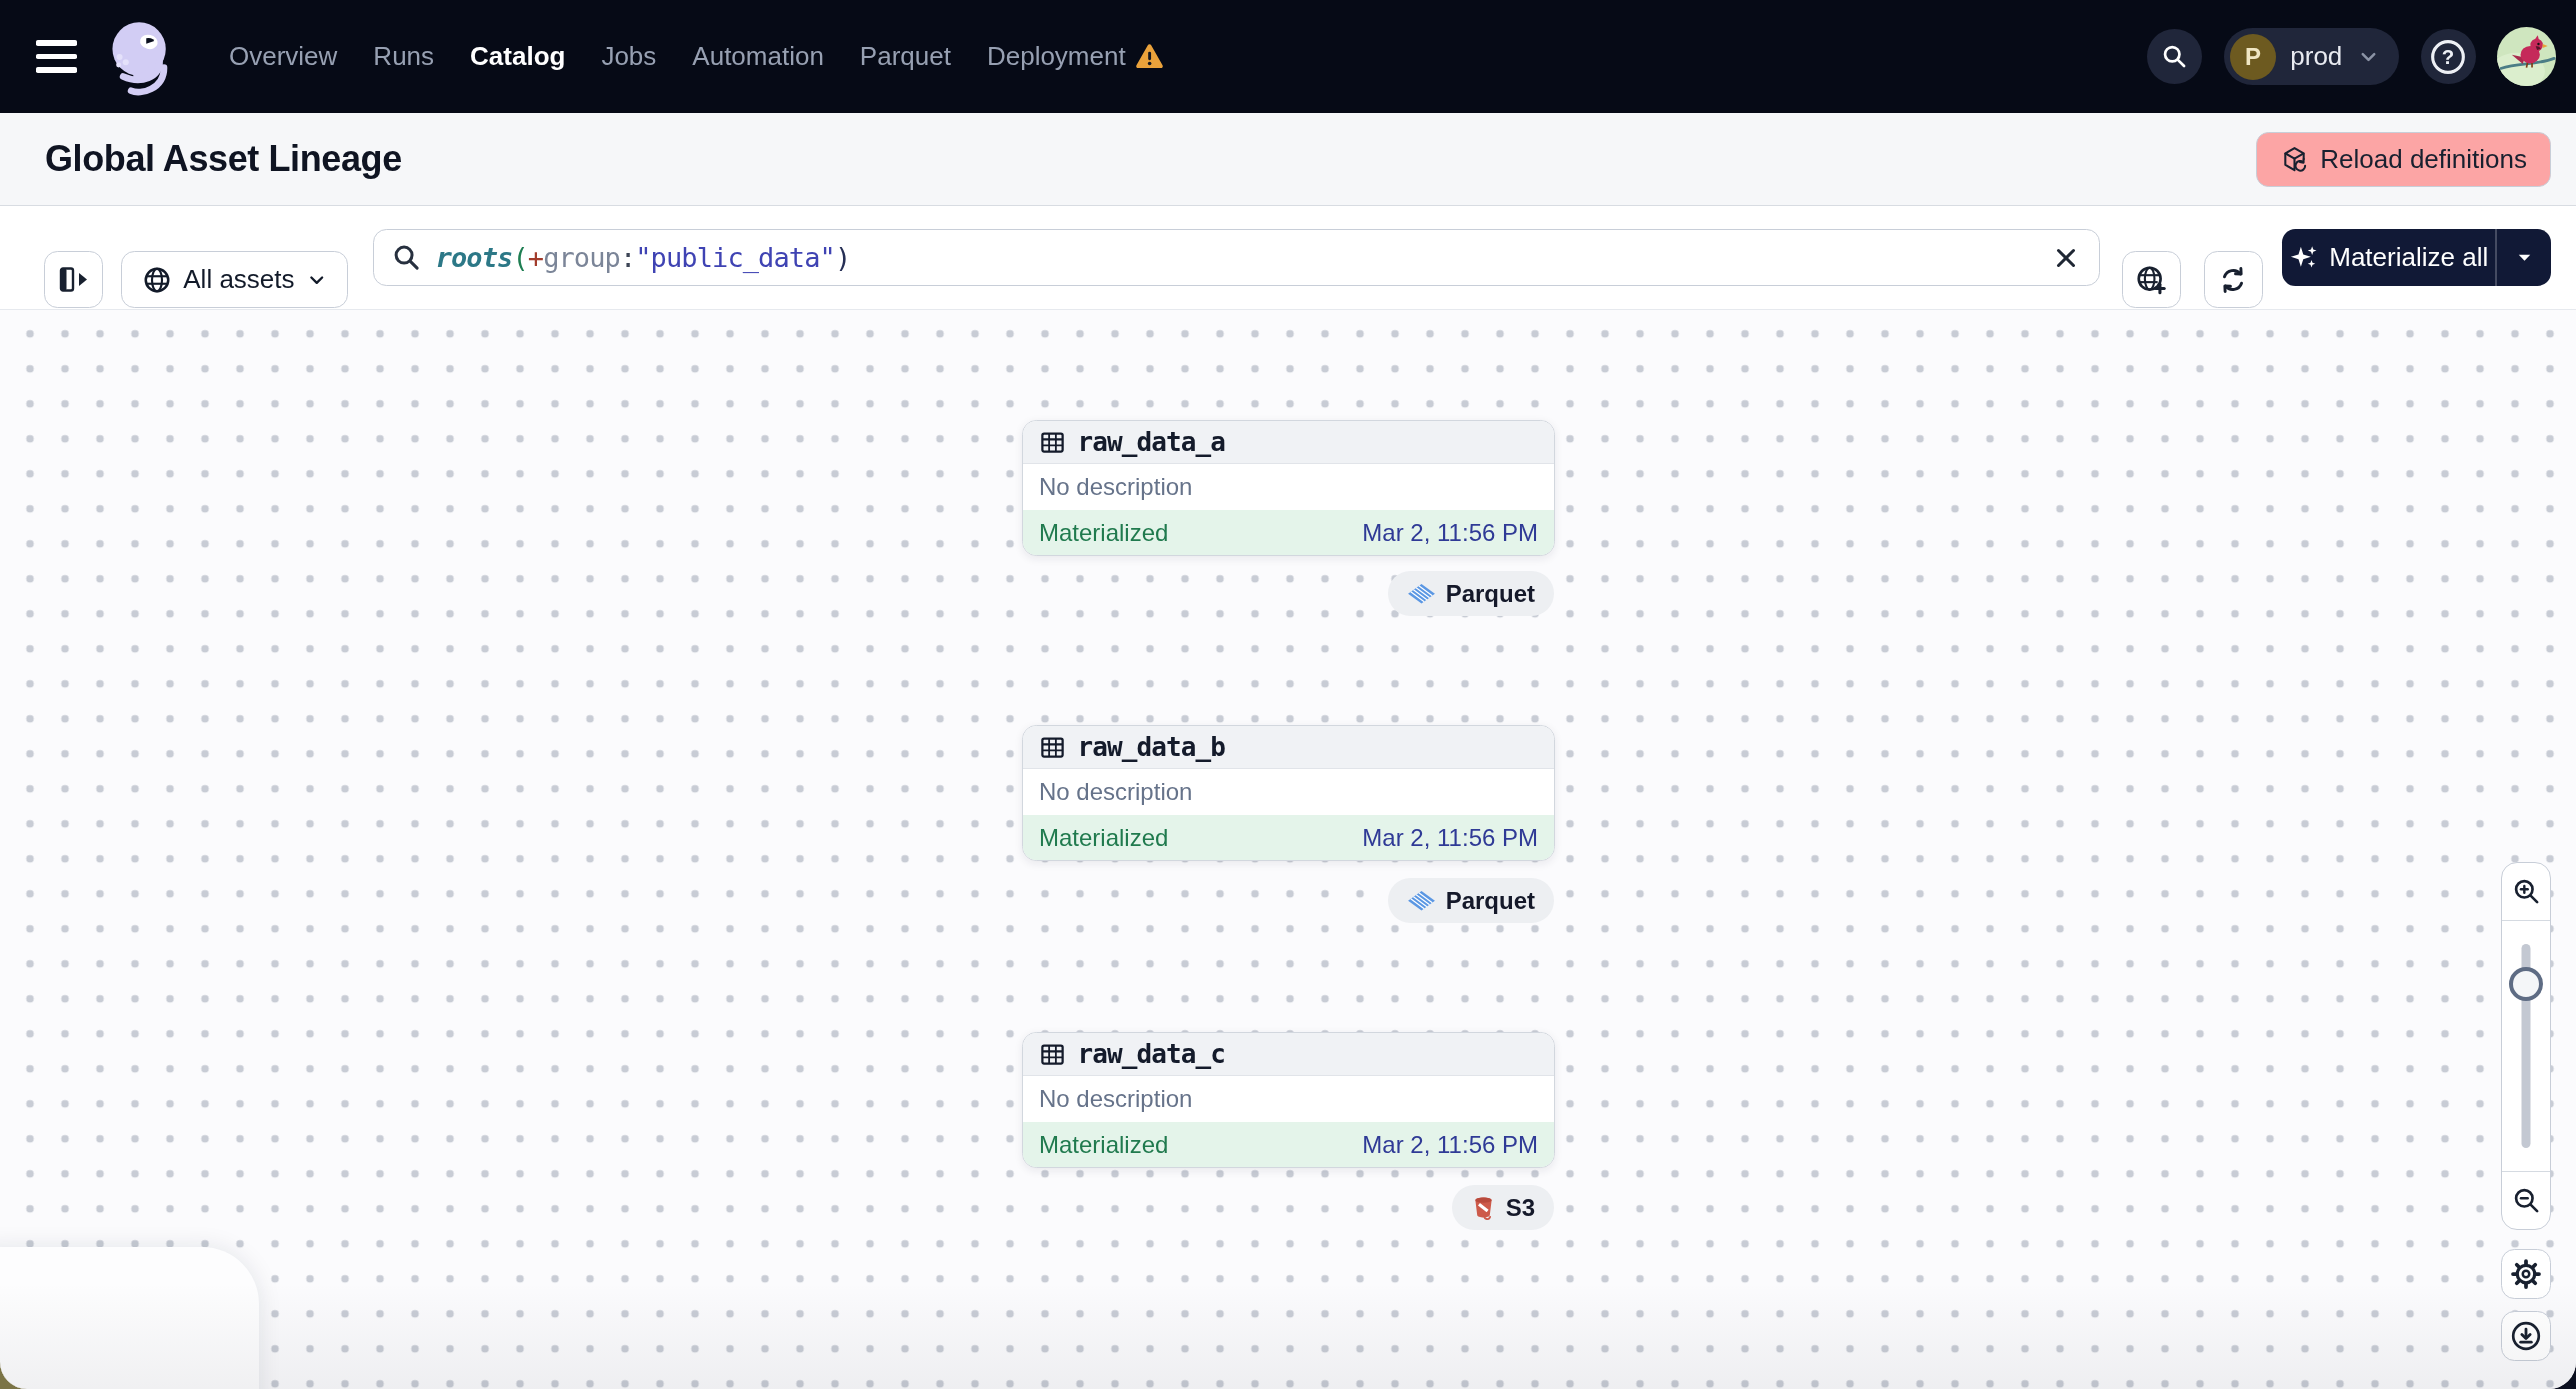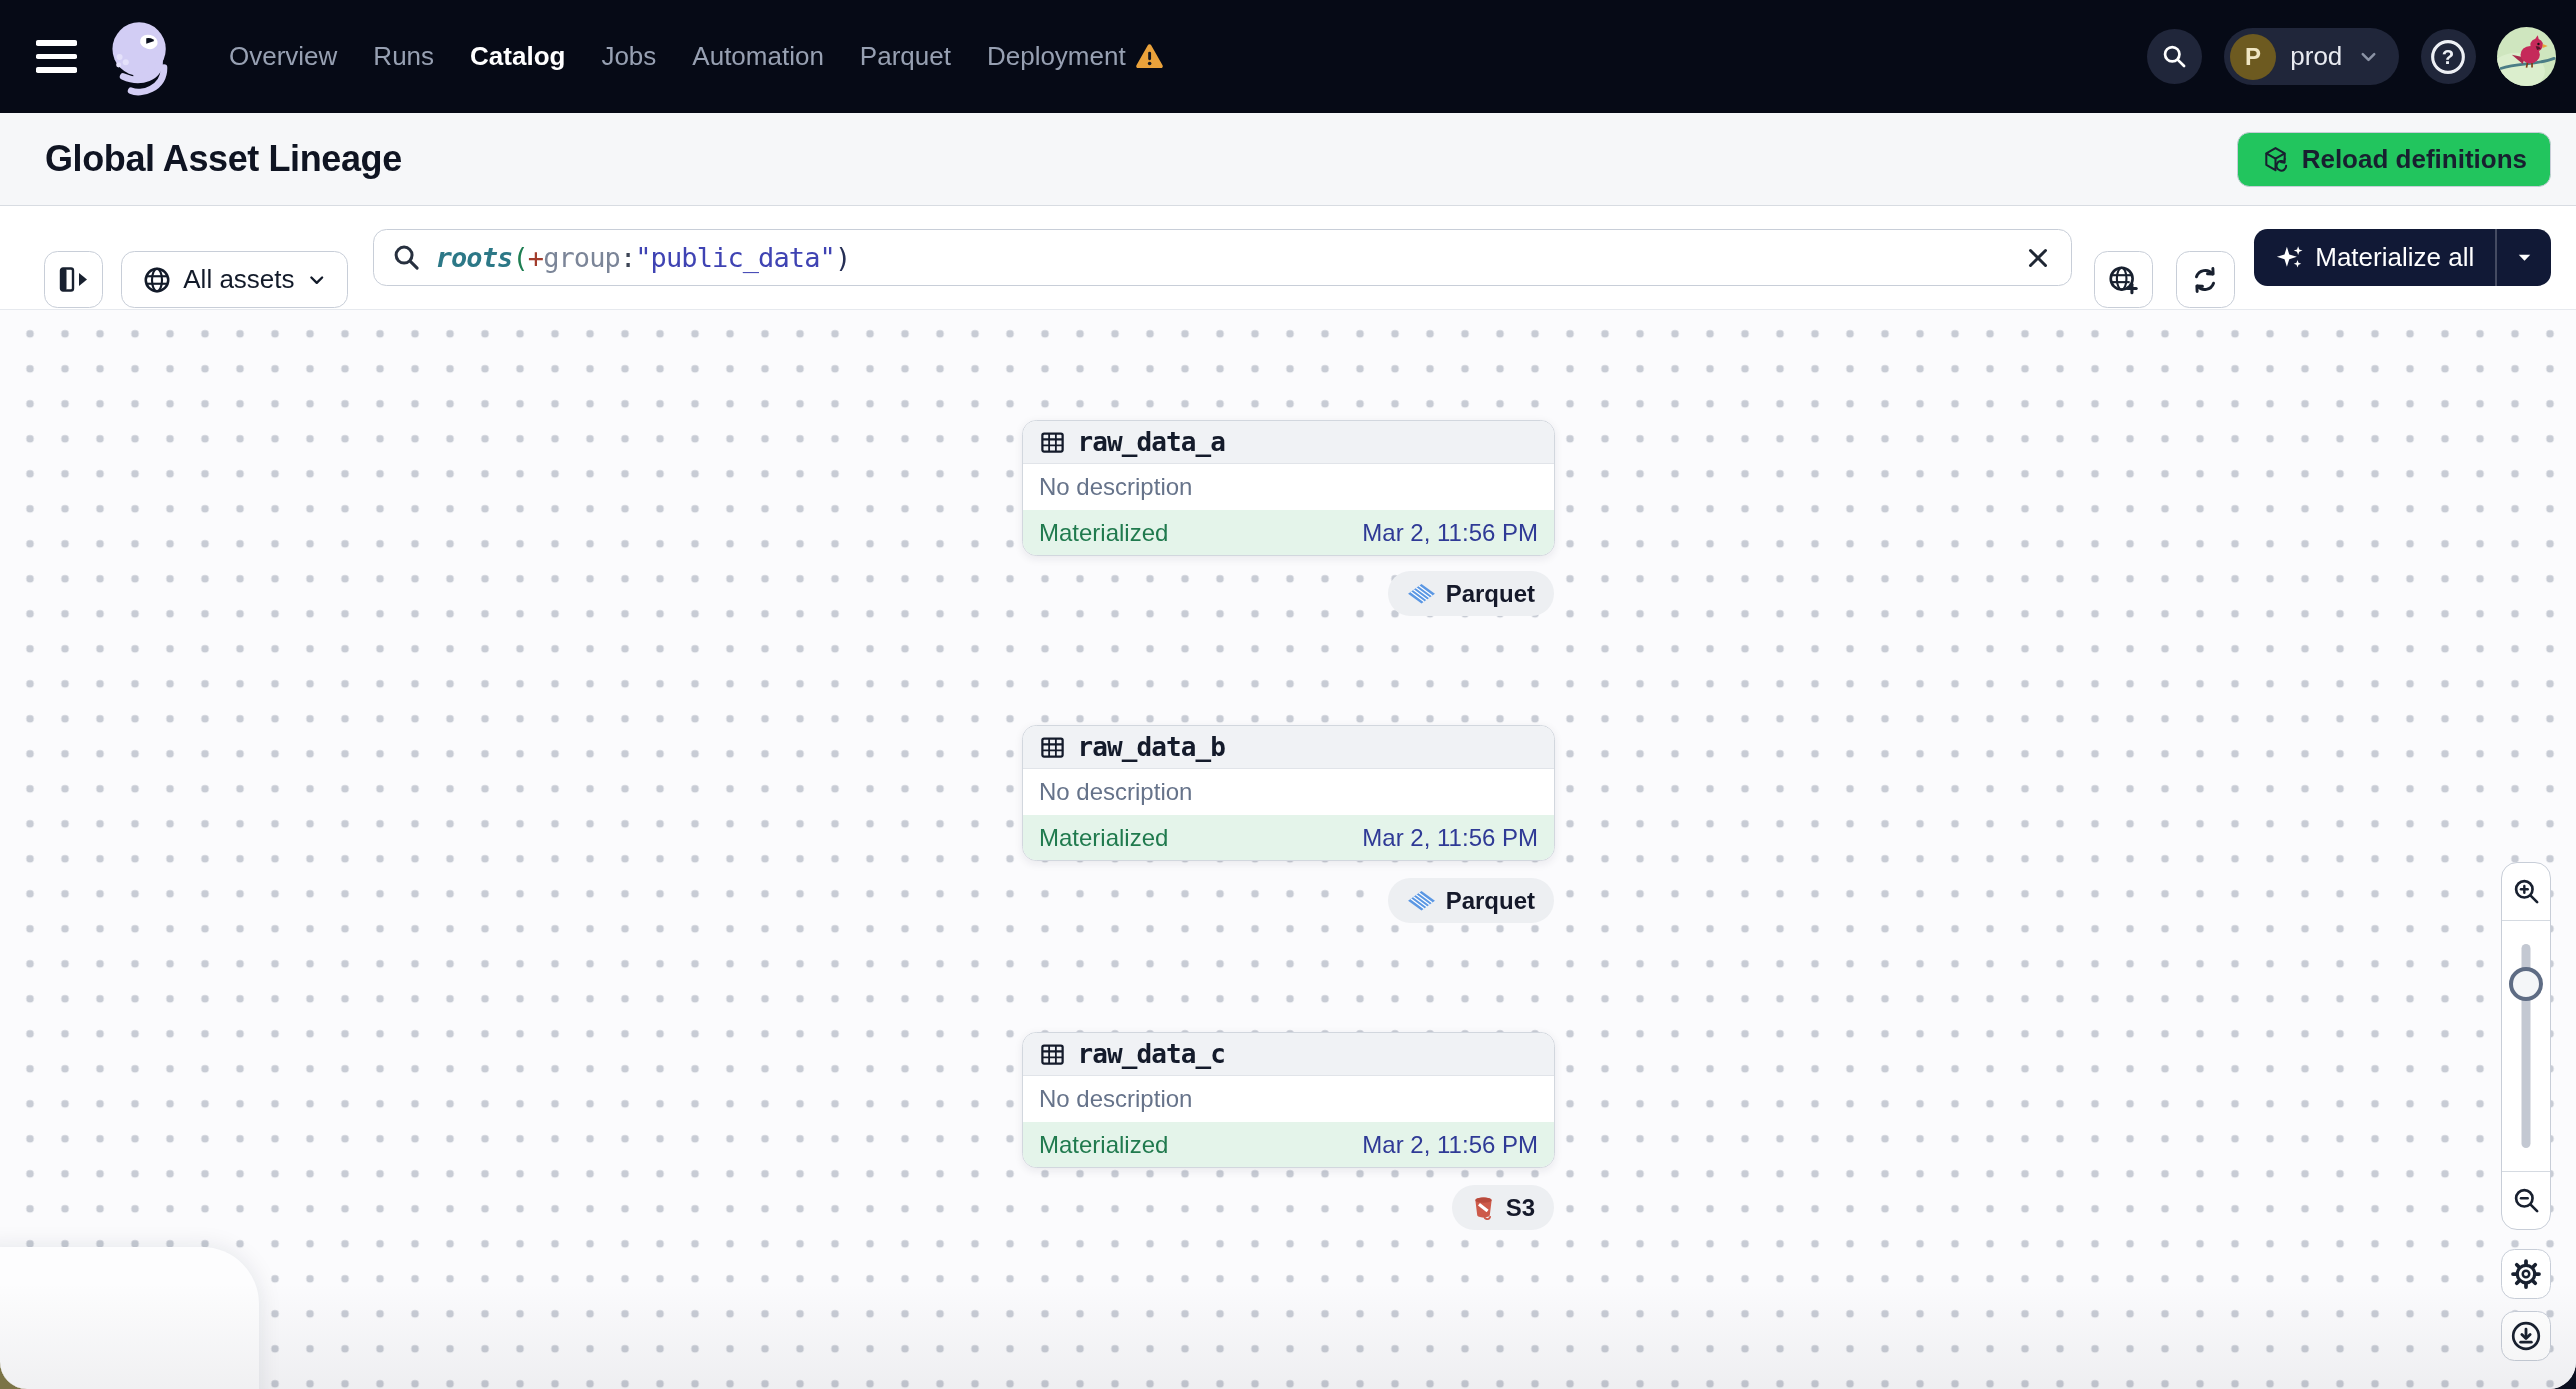--- a/index.html
+++ b/index.html
@@ -51,22 +51,22 @@
 
   
   .page-header {
     height:93px; background:#f6f7f9; border-bottom:1.8px solid #d8dce2;
     display:flex; align-items:center; justify-content:space-between;
     padding: 0 25px 0 45px;
   }
   .page-title { font-size:36px; font-weight:600; color:#0f1422; letter-spacing:-0.4px; }
   .reload-btn {
     height:55px; display:flex; align-items:center; gap:11.6px; padding:0 23px;
-    background:#22c55e; border:1.8px solid #c8ced8; border-radius:12.5px;
-    font-size:26px; color:#18202f; cursor:pointer;font-weight:bold;
+    background:#fca5a5; border:1.8px solid #c8ced8; border-radius:12.5px;
+    font-size:26px; color:#18202f; cursor:pointer;
   }
 
   
   .toolbar {
     height:104px; background:#ffffff; display:flex; align-items:center;
     padding: 0 25px 0 44px; border-bottom:1.8px solid #e6e9ee;
   }
   .tool-btn {
     height:57px; min-width:59px; background:#fff; border:1.8px solid #c8ced8; border-radius:13.4px;
     display:flex; align-items:center; justify-content:center; cursor:pointer; flex:0 0 auto;margin-top:44px;
@@ -83,21 +83,21 @@
   .tk-attr { color:#7b8598; }
   .tk-colon { color:#3d4657; }
   .tk-string { color:#3f43b3; }
   .tk-paren-close { color:#262f55; }
   .clear-x { margin-left:auto; cursor:pointer; display:flex; }
   .icon-sq { width:57px; height:57px; margin-left:21.5px; }
   .mz-btn {
     margin-left:19.7px; height:57px; border-radius:13.4px; background:#111936; display:flex; align-items:stretch;
     overflow:hidden; flex:0 0 auto; cursor:pointer;
   }
-  .mz-main { display:flex; align-items:center; gap:10px; padding:0 21px; color:#fff; font-size:26px; }
+  .mz-main { display:flex; align-items:center; gap:10px; padding:0 7px; color:#fff; font-size:26px; }
   .mz-div { width:1.8px; background:rgba(255,255,255,0.22); }
   .mz-caret { width:54px; display:flex; align-items:center; justify-content:center; }
 
   
   .graph {
     position:relative; height:1080px; overflow:hidden;
     background-color:#fbfbfd;
     background-image: radial-gradient(circle, #c8ccd5 3.8px, rgba(200,204,213,0) 4.1px);
     background-size: 35px 35px; background-position: 12.5px 6.3px;
   }

